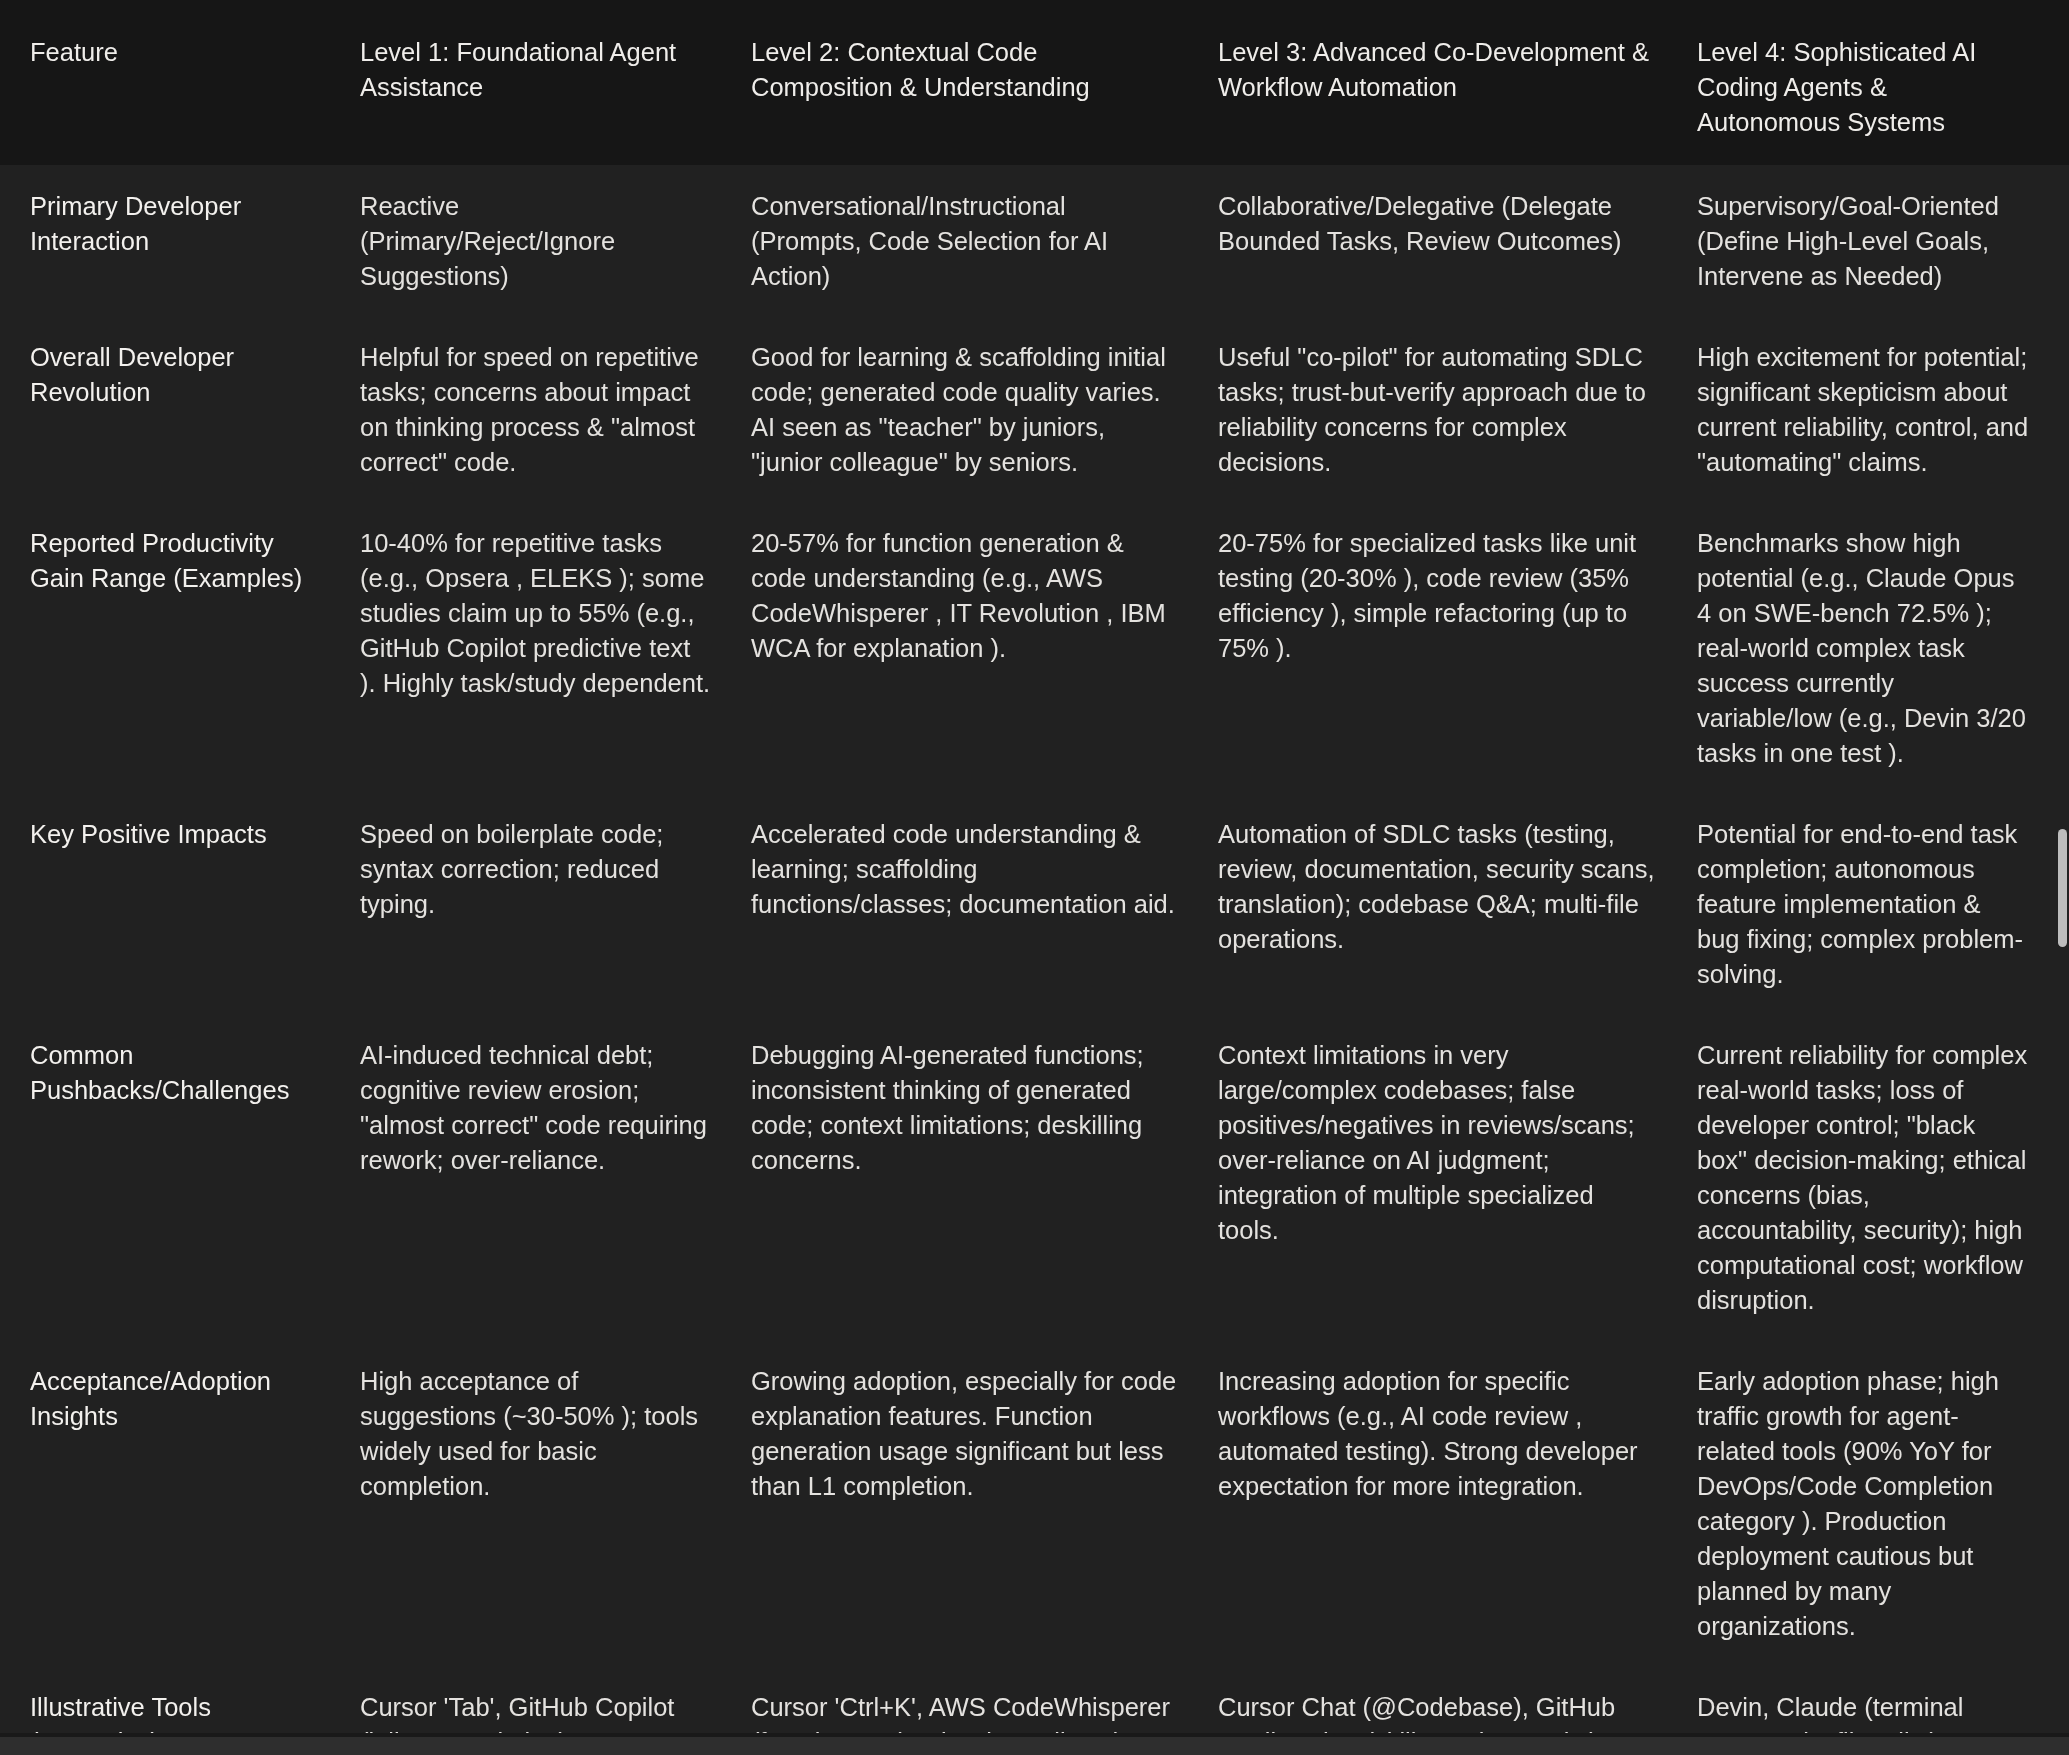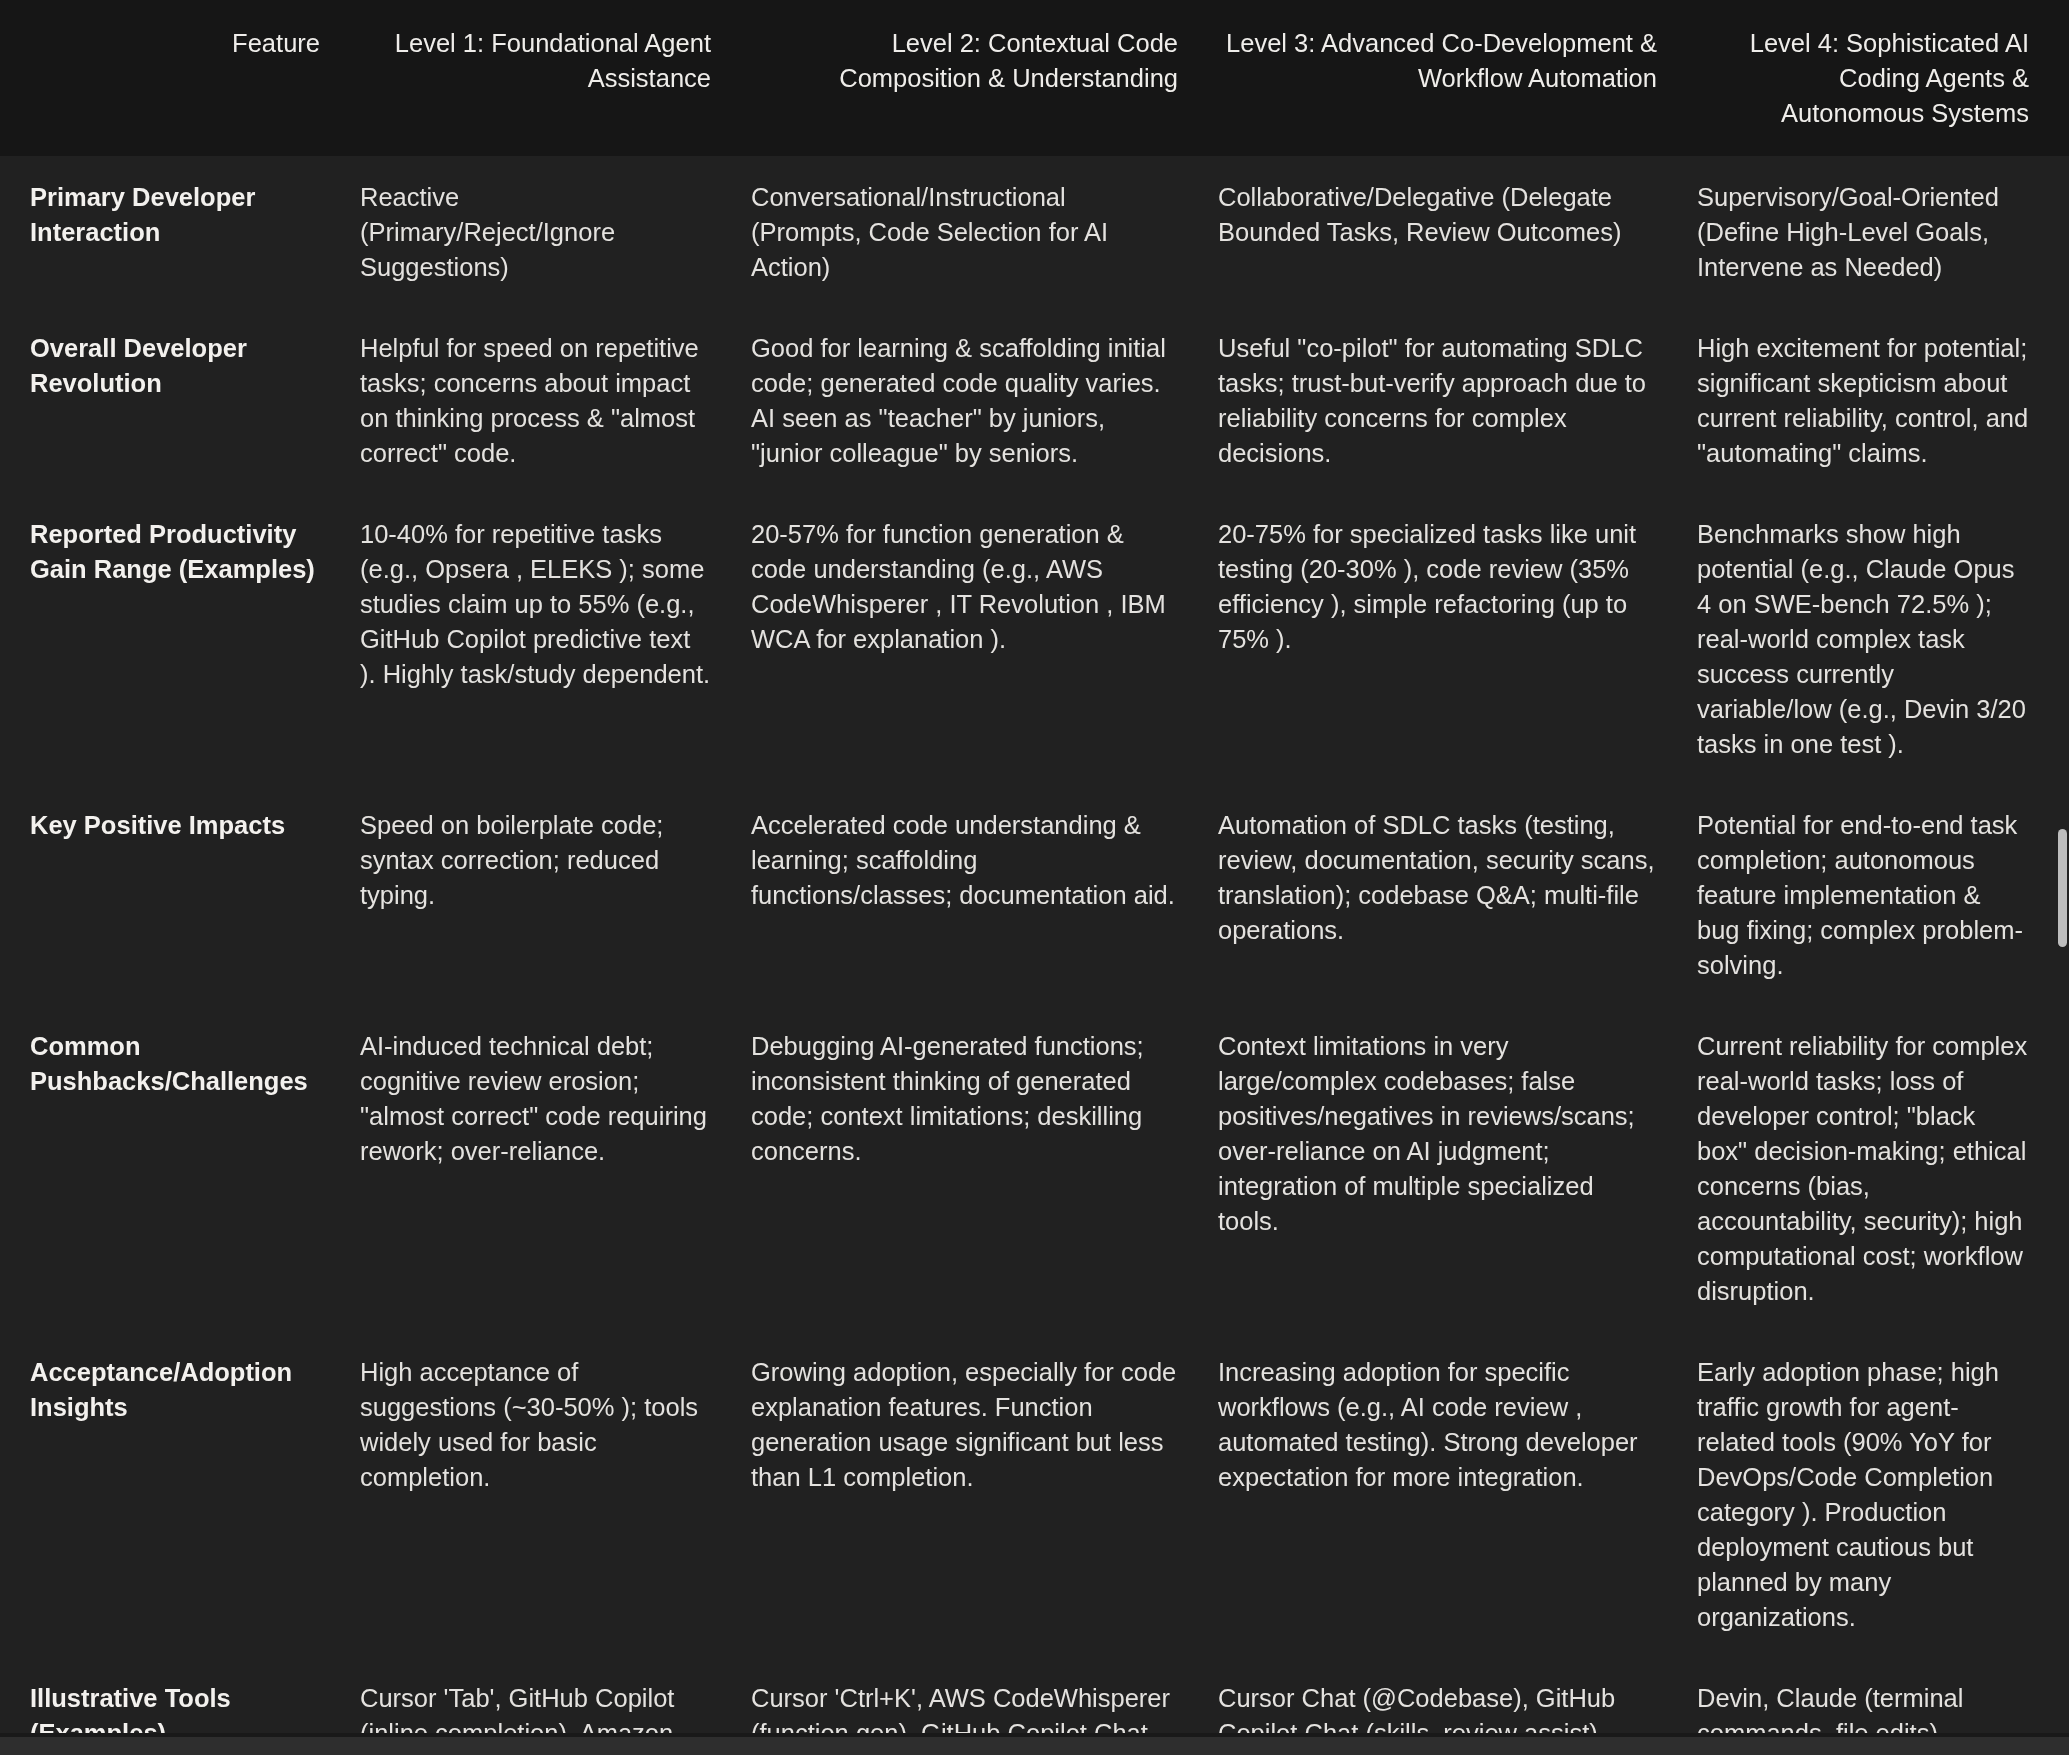--- a/index.html
+++ b/index.html
@@ -37,26 +37,25 @@
     line-height: 35px;
     color: var(--text);
     padding: 24px 40px 22px 0;
     vertical-align: top;
   }
   .td:first-child, .th:first-child { padding-left: 30px; }
   .th {
     background: var(--header-bg);
     color: var(--heading-text);
     font-weight: 400;
-    padding-top: 26px;
+    padding-top: 35px;
     padding-bottom: 24.6px;
-    text-align: right;
   }
   .row-label {
-    font-weight: 700;
+    font-weight: 400;
     color: var(--label-text);
   }
   .v-scrollbar-thumb {
     position: fixed;
     right: 1.8px; top: 829px;
     width: 9.7px; height: 118px;
     border-radius: 5.3px;
     background: var(--scrollbar-thumb);
     z-index: 5;
   }

